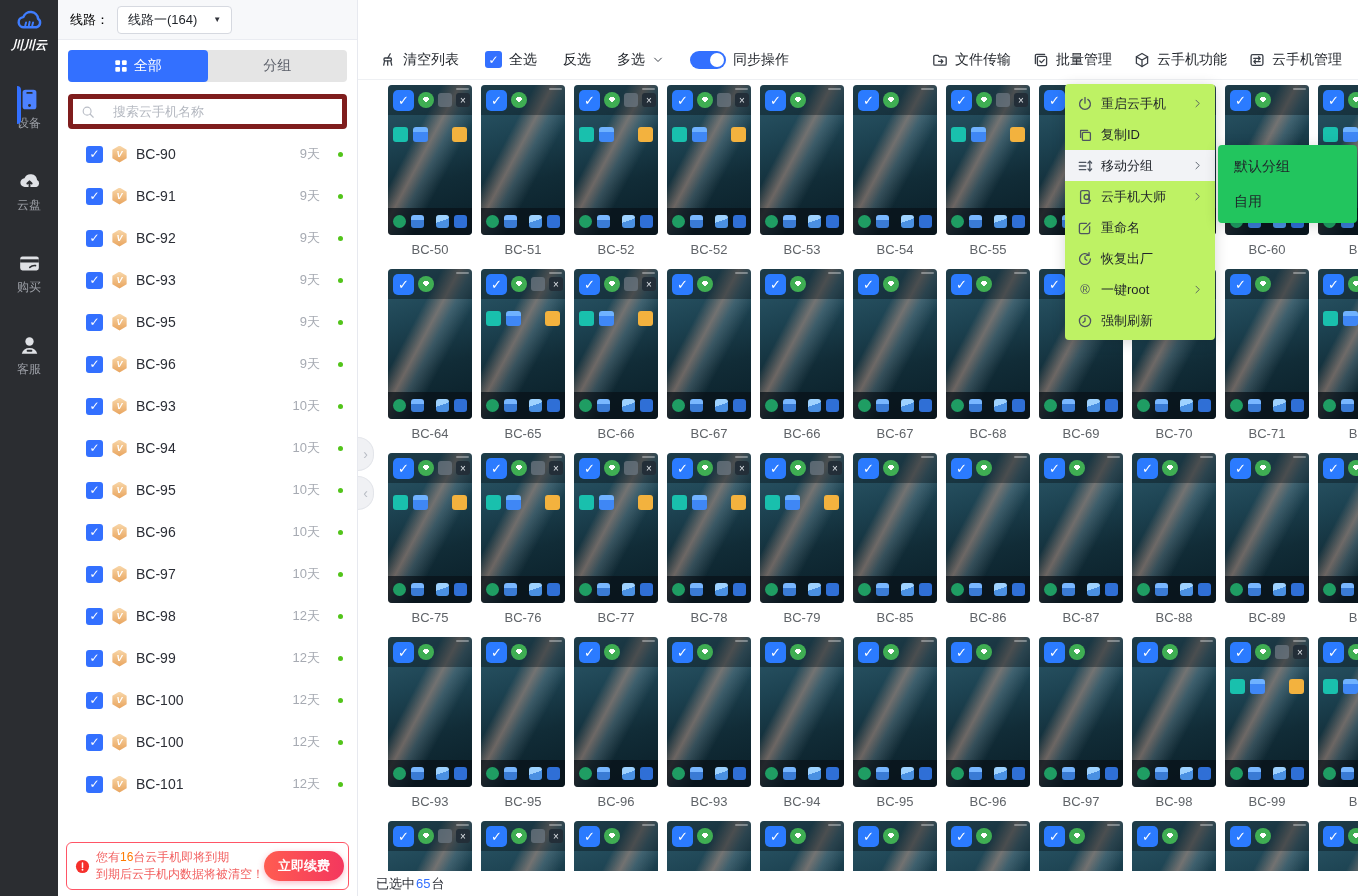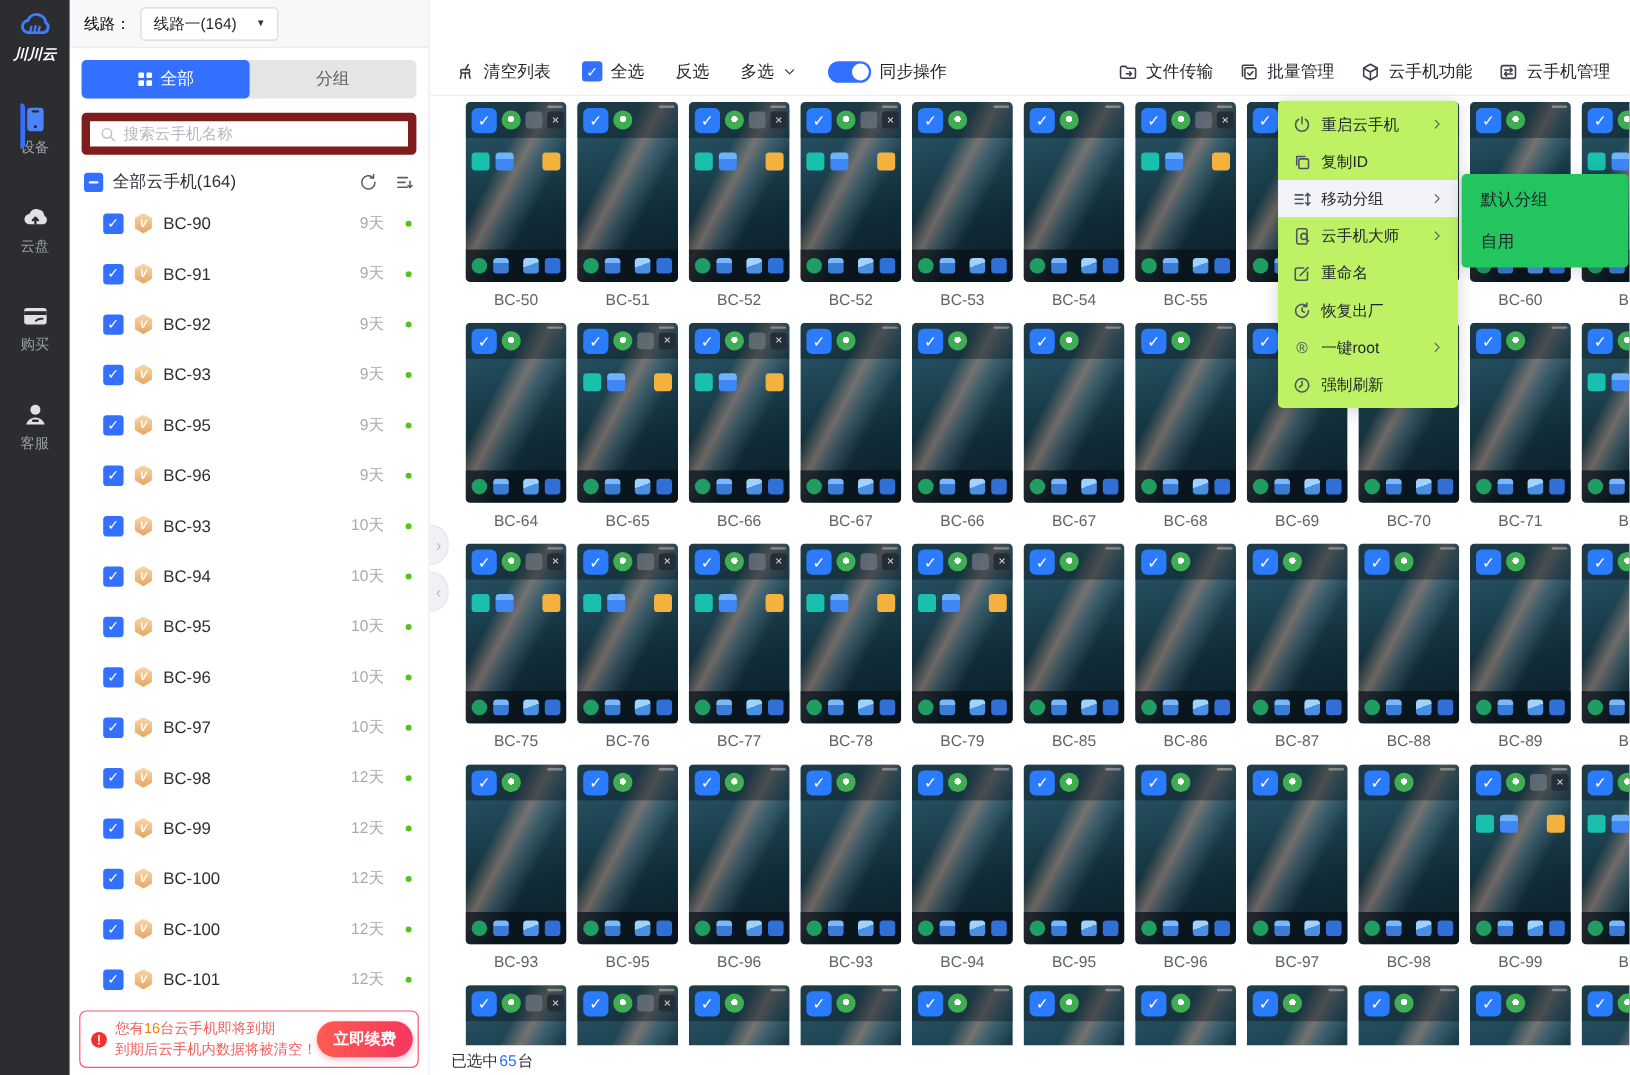--- a/index.html
+++ b/index.html
@@ -31,22 +31,22 @@
   .line-label{font-size:13px;color:#000000;}
   .line-select{height:28px;background:#fff;border:1px solid #d6d9e0;border-radius:4px;display:flex;align-items:center;
     padding:0 10px;gap:16px;font-size:13px;color:#1f2329;cursor:pointer;}
   .line-caret{font-size:8px;color:#30323a;}
 
   .tabs{margin:10px 10px 0;height:32px;background:#e5e5e5;border-radius:4px;display:flex;flex:none;}
   .tab{flex:1;display:flex;align-items:center;justify-content:center;gap:6px;font-size:14px;color:#5c606a;border-radius:4px;cursor:pointer;}
   .tab.active{background:var(--primary,#3370ff);color:#fff;}
   .tab .icn{width:14px;height:14px;}
 
-  .search{margin:12px 10px 0;height:35px;border:7px solid #7f1d1d;border-radius:4px;display:flex;align-items:center;
-    padding:0 8px;gap:6px;flex:none;}
+  .search{margin:12px 10px 0;height:35px;border:5px solid #7f1d1d;border-radius:4px;display:flex;align-items:center;
+    padding:0 8px;gap:18px;flex:none;}
   .search .icn{color:#b9bdc6;width:14px;height:14px;}
   .search input{border:none;outline:none;flex:1;font-size:13px;color:#333;min-width:0;
     font-family:"Liberation Sans","DejaVu Sans",sans-serif;}
   .search input::placeholder{color:#b4b8c0;}
 
   .group-row{margin:14px 12px 0;display:flex;align-items:center;gap:8px;flex:none;}
   .group-title{font-size:14px;color:#2b2e36;}
   .group-actions{margin-left:auto;display:flex;gap:14px;color:#595e68;}
   .group-actions .icn{cursor:pointer;}
 
@@ -223,39 +223,20 @@
     <div class="search">
       <span class="icn" id="search-icon">
           <svg viewBox="0 0 16 16" fill="none" stroke="currentColor" stroke-width="1.3" stroke-linecap="round" stroke-linejoin="round">
             <circle cx="7" cy="7" r="4.5"></circle>
             <path d="M10.6 10.6L14 14"></path>
           </svg>
         </span>
       <input placeholder="搜索云手机名称" style="">
     </div>
 
-    <div class="group-row">
-      <span class="cb cb-ind"></span>
-      <span class="group-title">全部云手机(164)</span>
-      <span class="group-actions">
-        <span class="icn" id="refresh-icon">
-            <svg viewBox="0 0 16 16" fill="none" stroke="currentColor" stroke-width="1.3" stroke-linecap="round" stroke-linejoin="round">
-              <path d="M13.5 8a5.5 5.5 0 1 1-1.7-4"></path>
-              <path d="M12.3 1.6v2.7H9.6"></path>
-            </svg>
-          </span>
-        <span class="icn" id="collapse-icon">
-            <svg viewBox="0 0 16 16" fill="none" stroke="currentColor" stroke-width="1.3" stroke-linecap="round" stroke-linejoin="round">
-              <path d="M2.5 4h8M2.5 8h6M2.5 12h8"></path>
-              <path d="M12.7 7v5.3"></path>
-              <path d="M11 10.6l1.7 1.7 1.7-1.7"></path>
-            </svg>
-          </span>
-      </span>
-    </div>
 
     <div class="device-list" id="device-list">
         <div class="device-row">
           <span class="cb">✓</span>
           <span class="vbadge">V</span>
           <span class="dev-name">BC-90</span>
           <span class="dev-days">9天</span>
           <span class="dev-dot"></span>
         </div>
         <div class="device-row">

